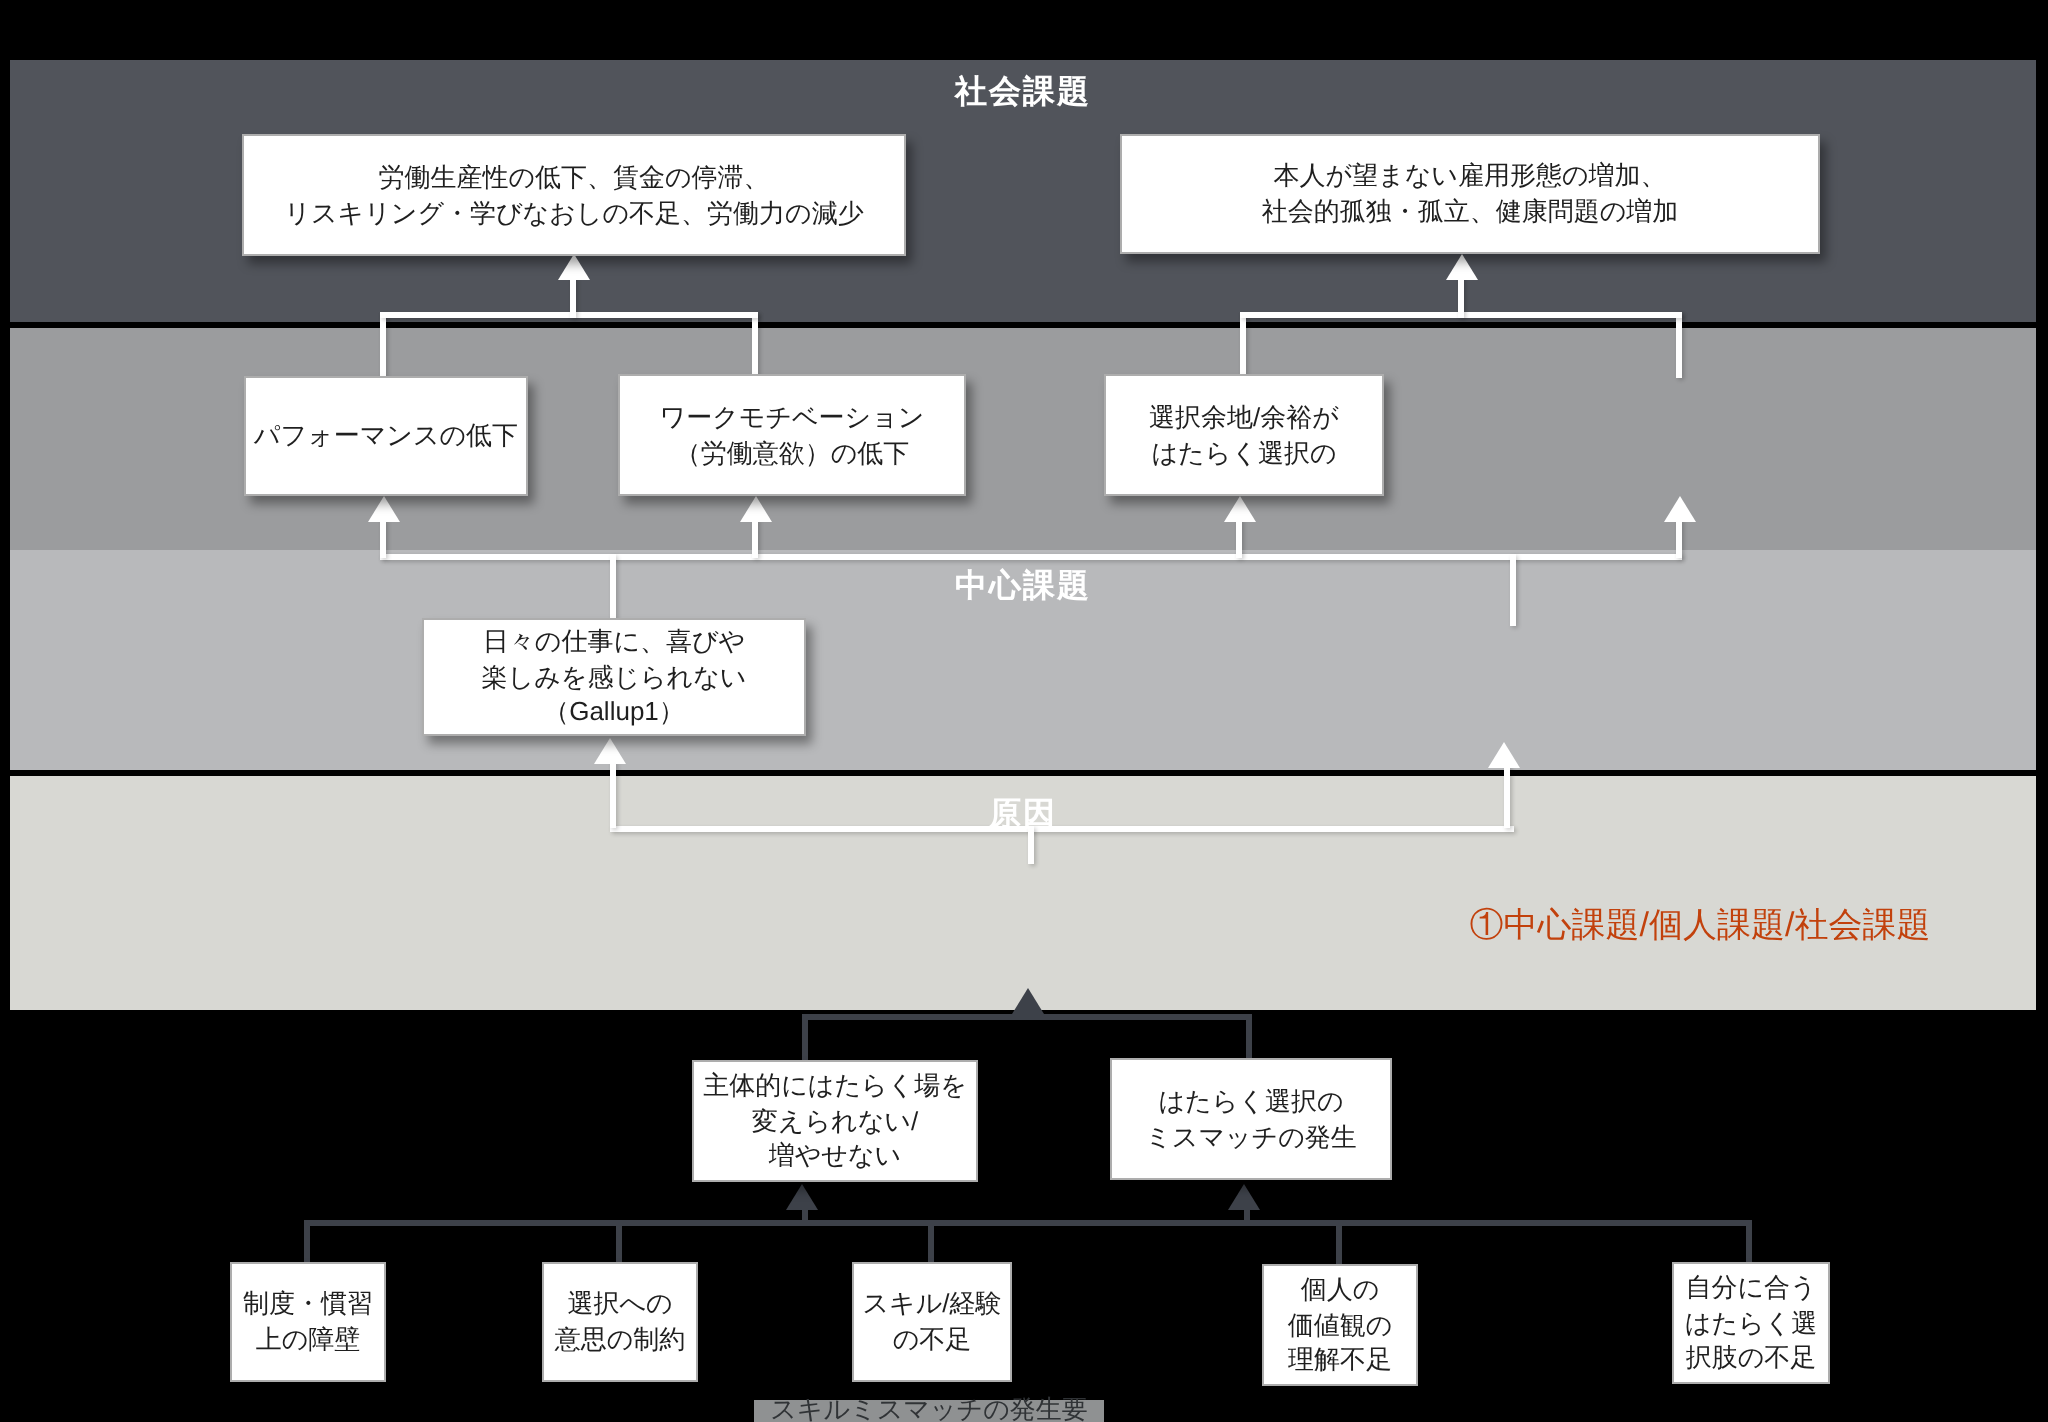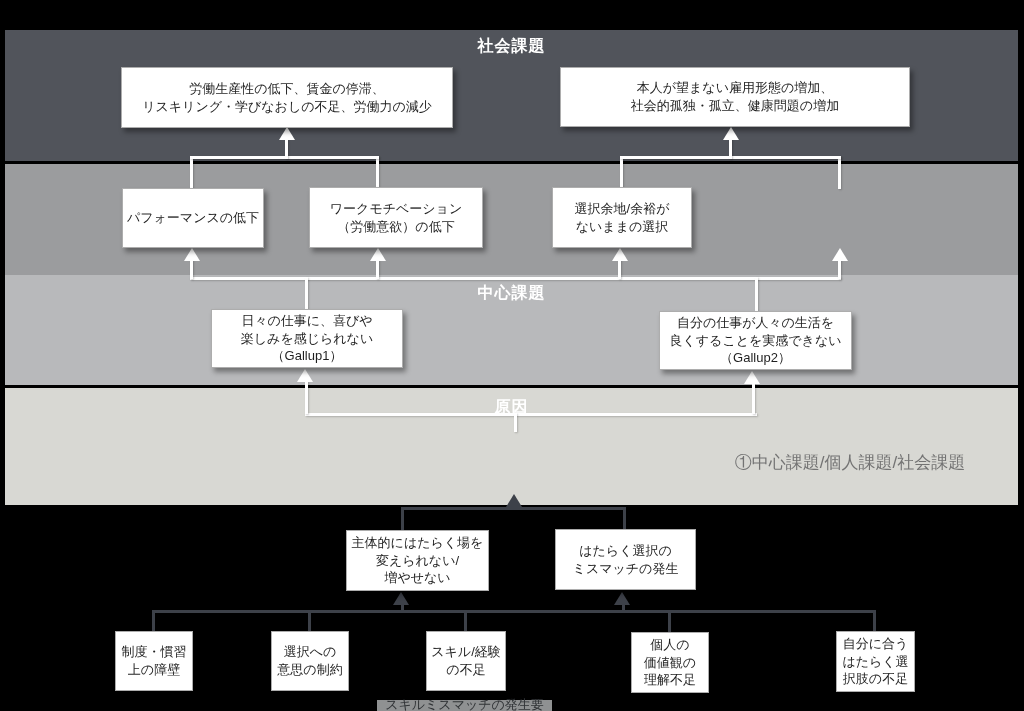--- a/index.html
+++ b/index.html
@@ -30,21 +30,21 @@
       border-left:8px solid transparent;border-right:8px solid transparent;
       border-bottom:13px solid var(--connector-light,#ffffff);}
   .ah.dark{border-bottom-color:var(--connector-dark,#3d4149);}
   .factor-label{
     position:absolute;background:var(--label-bg,#8f9192);color:#303336;
     display:flex;align-items:center;justify-content:center;text-align:center;
     font-size:13px;z-index:2;padding:0 4px;box-sizing:border-box;
   }
   .annotation{
     position:absolute;left:720px;top:423px;width:260px;text-align:center;
-    color:#737373;font-size:17px;z-index:3;
+    color:#c2410c;font-size:17px;z-index:3;
   }
 </style>
 </head>
 <body>
 
 <div class="canvas">
 
   <div class="band band-social"></div>
   <div class="band band-individual"></div>
   <div class="band band-central"></div>
@@ -105,27 +105,24 @@
   <div class="ah dark" style="left:614px;top:564px"></div>
 
   <div class="node" style="left:121px;top:39px;width:332px;height:61px">労働生産性の低下、賃金の停滞、
 リスキリング・学びなおしの不足、労働力の減少</div>
   <div class="node" style="left:560px;top:39px;width:350px;height:60px">本人が望まない雇用形態の増加、
 社会的孤独・孤立、健康問題の増加</div>
   <div class="node" style="left:122px;top:160px;width:142px;height:60px">パフォーマンスの低下</div>
   <div class="node" style="left:309px;top:159px;width:174px;height:61px">ワークモチベーション
 （労働意欲）の低下</div>
   <div class="node" style="left:552px;top:159px;width:140px;height:61px">選択余地/余裕が
-ないままの選択</div>
+はたらく選択の</div>
   <div class="node" style="left:211px;top:281px;width:192px;height:59px">日々の仕事に、喜びや
 楽しみを感じられない
 （Gallup1）</div>
-  <div class="node" style="left:659px;top:283px;width:193px;height:59px">自分の仕事が人々の生活を
-良くすることを実感できない
-（Gallup2）</div>
   <div class="node" style="left:346px;top:502px;width:143px;height:61px">主体的にはたらく場を
 変えられない/
 増やせない</div>
   <div class="node" style="left:555px;top:501px;width:141px;height:61px">はたらく選択の
 ミスマッチの発生</div>
   <div class="node" style="left:115px;top:603px;width:78px;height:60px">制度・慣習
 上の障壁</div>
   <div class="node" style="left:271px;top:603px;width:78px;height:60px">選択への
 意思の制約</div>
   <div class="node" style="left:426px;top:603px;width:80px;height:60px">スキル/経験

